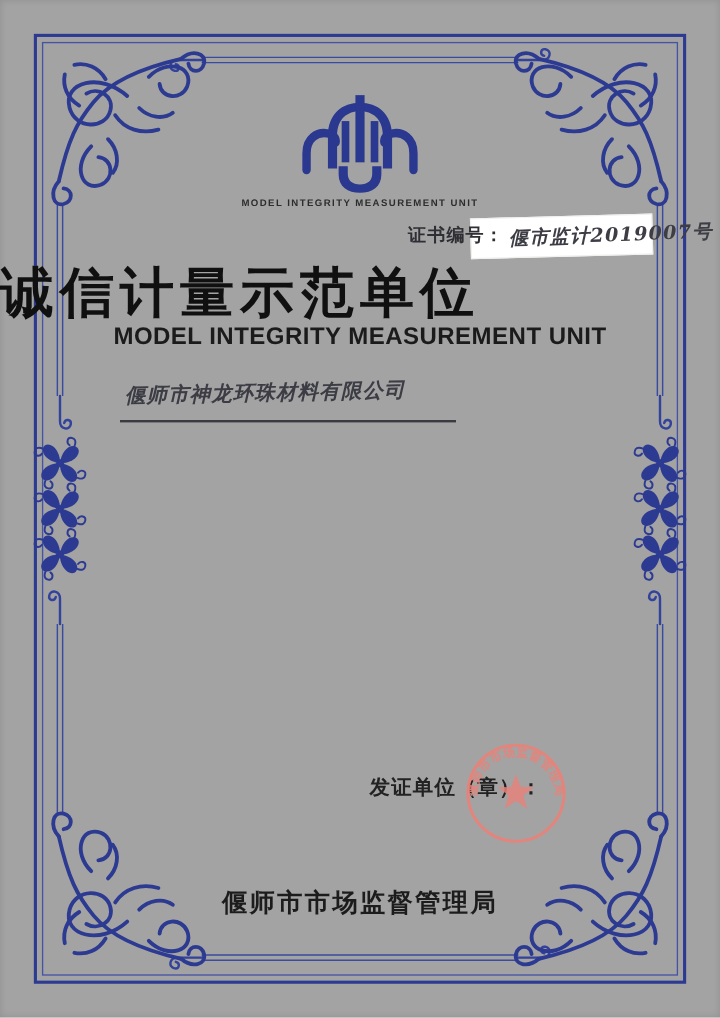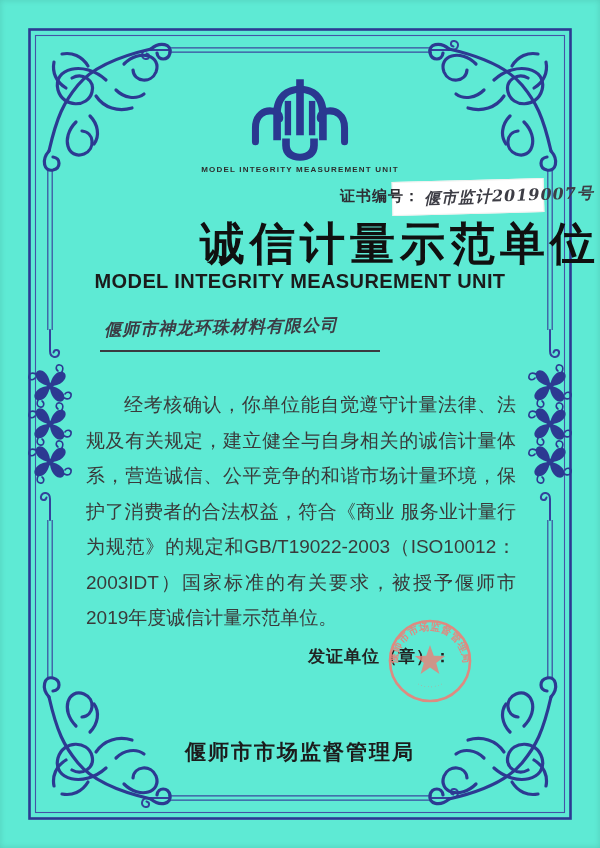--- a/index.html
+++ b/index.html
@@ -1,18 +1,18 @@
 <!DOCTYPE html>
 <html><head>
 <meta charset="utf-8">
 <style>
   html,body{margin:0;padding:0;background:#e9e9e9;}
   .page{
     position:relative;width:600px;height:848px;margin:0 auto;
-    background:#5eead4;overflow:hidden;
+    background:#a3a3a3;overflow:hidden;
     font-family:"Liberation Sans", sans-serif;color:#333;
     box-shadow:inset 0 0 6px rgba(0,0,0,.12);
   }
   svg{display:block;}
   
   .border-svg{position:absolute;left:0;top:0;width:600px;height:848px;pointer-events:none;}
   
   .logo-wrap{position:absolute;left:0;top:78px;width:600px;text-align:center;}
   .logo-wrap svg{margin:0 auto;}
   .logo-caption{
@@ -29,21 +29,21 @@
     position:relative;font-family:Liberation Mono, monospace;
     font-size:15px;font-weight:bold;color:#2e2e34;letter-spacing:1px;
   }
   .certno-value{
     position:relative;font-family:"DejaVu Serif", serif;font-style:italic;
     font-size:16px;color:#3d3d45;letter-spacing:1px;
     display:inline-block;transform:rotate(-2deg);font-weight:600;
   }
   
   .title-zh{
-    position:absolute;left:0;top:214px;width:600px;text-align:right;
+    position:absolute;left:0;top:214px;width:600px;text-align:left;
     font-family:"Liberation Serif", serif;font-weight:bold;
     font-size:45px;letter-spacing:5px;color:#101010;
   }
   .title-en{
     position:absolute;left:0;top:270px;width:600px;text-align:center;
     font-weight:bold;font-size:20px;letter-spacing:.4px;color:#1b1b1b;
   }
   
   .company{
     position:absolute;left:100px;top:316px;width:280px;height:34px;
@@ -165,21 +165,20 @@
     <span class="certno-value">偃市监计2019007号</span>
   </div>
 
   <div class="title-zh">诚信计量示范单位</div>
   <div class="title-en">MODEL INTEGRITY MEASUREMENT UNIT</div>
 
   <div class="company">
     <span class="company-text">偃师市神龙环珠材料有限公司</span>
   </div>
 
-  <p class="body-par">经考核确认，你单位能自觉遵守计量法律、法规及有关规定，建立健全与自身相关的诚信计量体系，营造诚信、公平竞争的和谐市场计量环境，保护了消费者的合法权益，符合《商业 服务业计量行为规范》的规定和GB/T19022-2003（ISO10012：2003IDT）国家标准的有关要求，被授予偃师市2019年度诚信计量示范单位。</p>
 
   <div class="issuer">发证单位（章）：</div>
 
   <svg class="seal" viewBox="0 0 88 88">
     <circle cx="44" cy="44" r="40" fill="none" stroke="#e8837a" stroke-width="2.6"></circle>
     <path d="M44,28 L47.8,38.7 L59.2,39.1 L50.2,46 L53.4,56.9 L44,50.5 L34.6,56.9 L37.8,46 L28.8,39.1 L40.2,38.7 Z" fill="#e5837a" opacity="0.9"></path>
     <defs>
       <path id="seal-top-arc" d="M 11,46 A 33,33 0 0 1 77,46" fill="none"></path>
       <path id="seal-bottom-arc" d="M 17,53 A 29,29 0 0 0 71,53" fill="none"></path>
     </defs>

